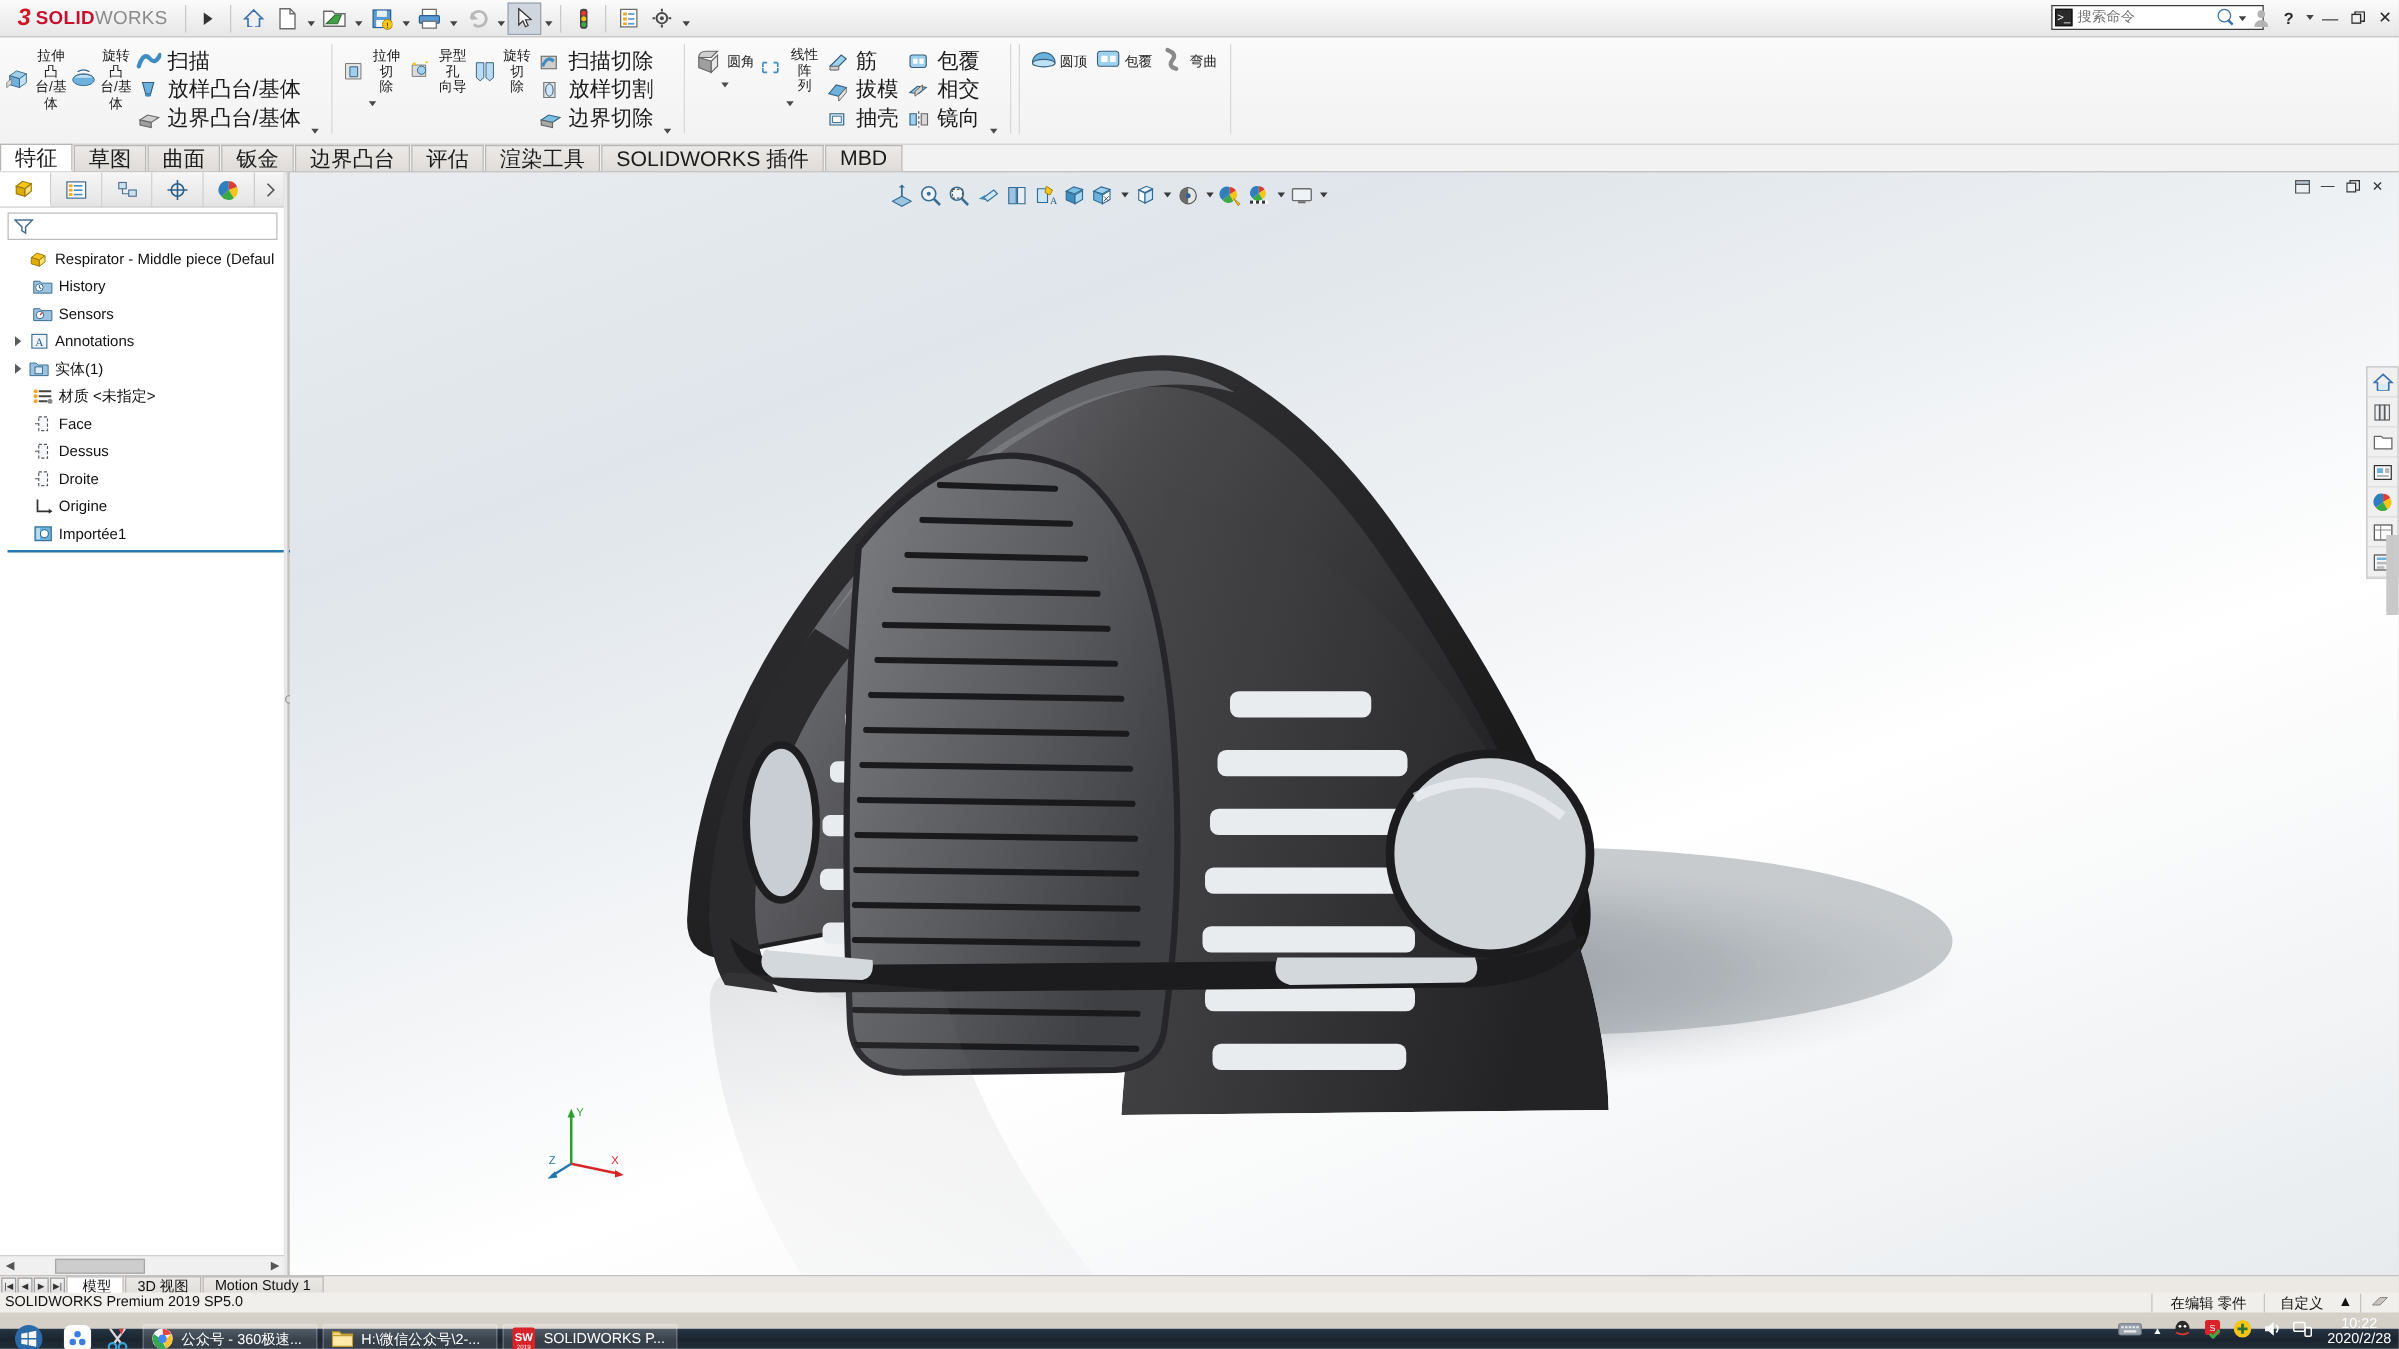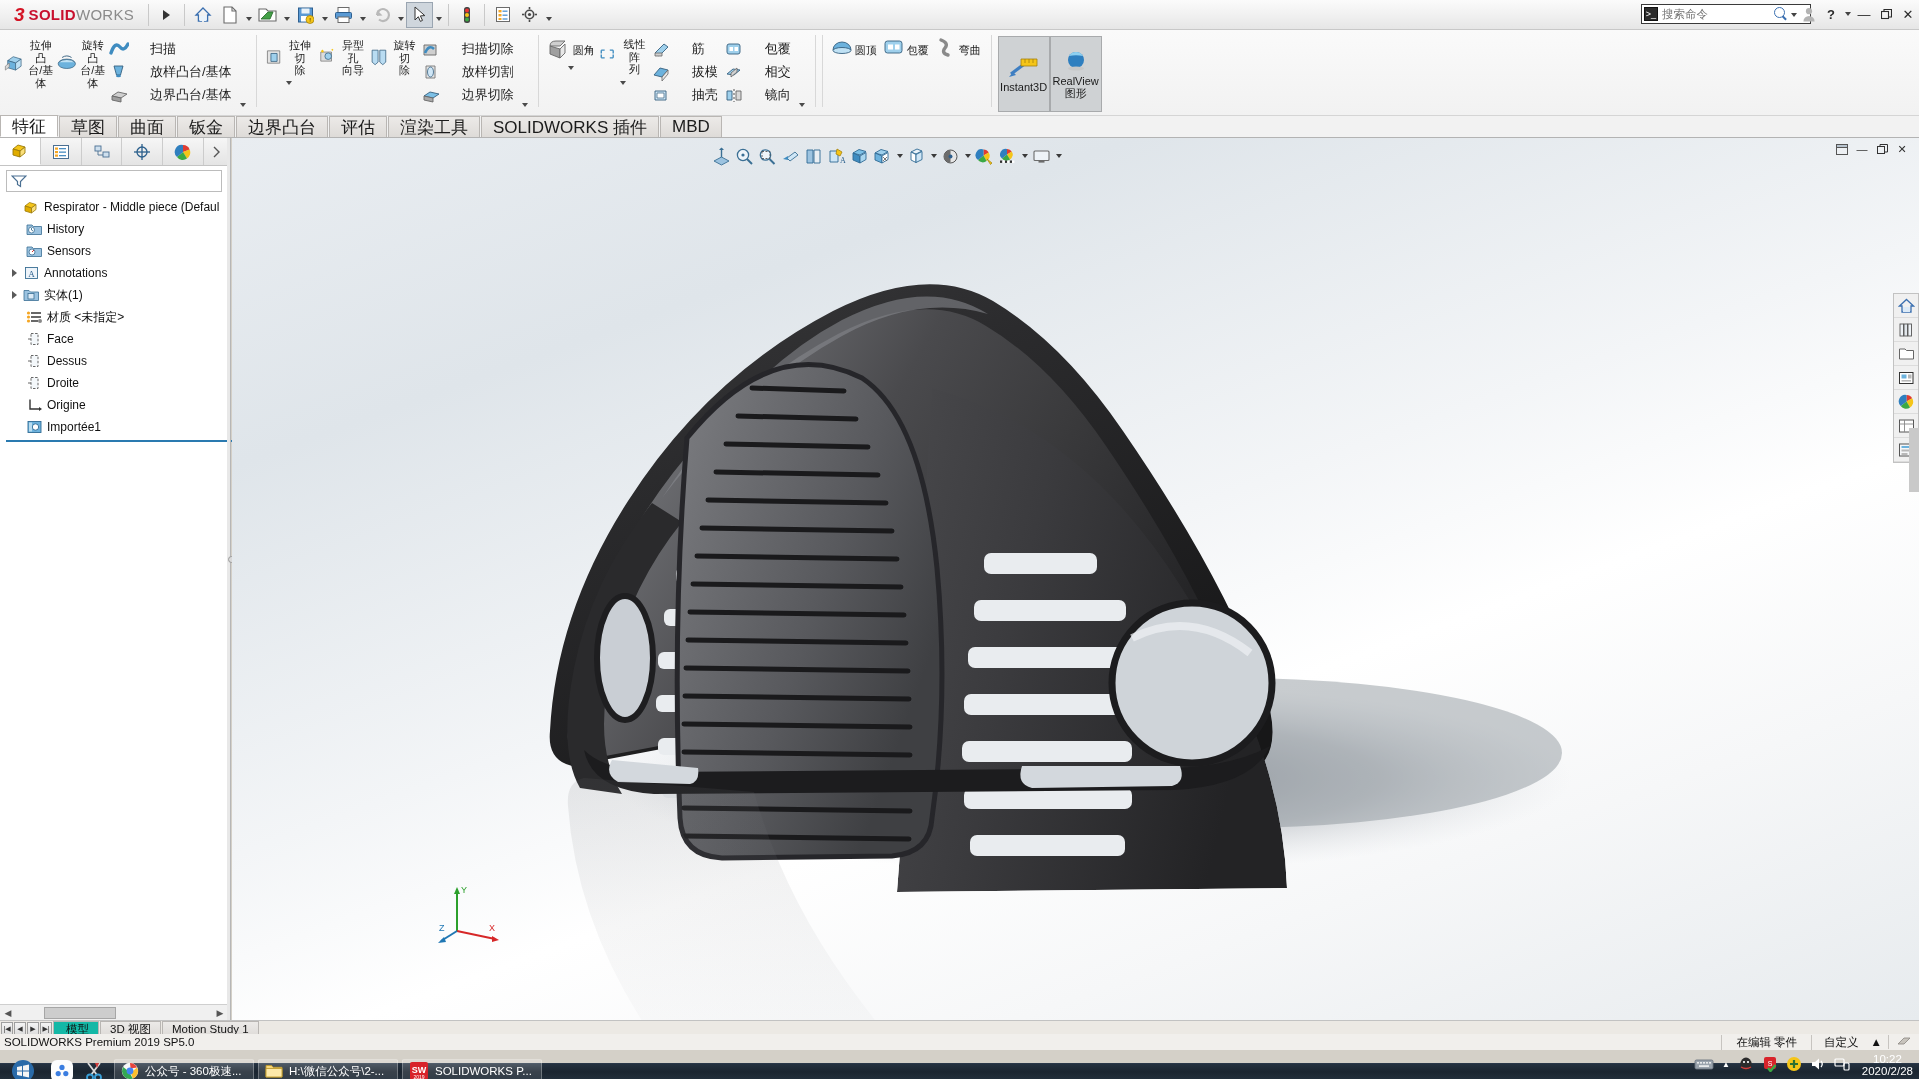--- a/index.html
+++ b/index.html
@@ -57,21 +57,21 @@
   }
   .rgroup { display:flex; align-items:flex-start; height:86px; padding:3px 3px 0 3px; }
   .rsep { width:1px; height:72px; background:#d8d8d8; margin:5px 3px 0 3px;}
   .big-btn {
     width:52px; display:flex; align-items:center; padding-top:4px; cursor:default;
     text-align:center;
   }
   .big-btn .lbl { font-size:11px; color:#1b1b1b; line-height:12.5px; margin-top:2px;}
   .col-small { display:flex; flex-direction:column; justify-content:flex-start; padding-top:4px;}
   .sm-btn { display:flex; align-items:center; height:23px; padding:0 4px 0 2px; cursor:default; }
-  .sm-btn .lbl { font-size:13px; color:#1b1b1b; margin-left:21px; white-space:nowrap;}
+  .sm-btn .lbl { font-size:17px; color:#1b1b1b; margin-left:5px; white-space:nowrap;}
   .dropcaret { width:14px;height:13px; display:flex;align-items:center;justify-content:center; }
   .dropcaret i{ border-left:3.5px solid transparent;border-right:3.5px solid transparent;border-top:4px solid #4a4a4a;display:block;}
   .dropline { display:flex; justify-content:center; height:13px; }
   .tallbtn {
     width:52px; height:76px; display:flex;flex-direction:column;align-items:center;justify-content:center;
     background:#cfd2d4; border:1px solid #a8aaac; margin-top:3px; text-align:center;
   }
   .tallbtn .lbl{ font-size:11px; color:#1b1b1b; line-height:12.5px;}
   
   .tabrow { position:absolute; left:0; top:116px; width:1919px; height:22px; background:#f2f2f2;
@@ -119,21 +119,21 @@
               display:flex; flex-direction:column; }
   .rtb { width:24px;height:24px; display:flex;align-items:center;justify-content:center; border-bottom:1px solid #dcdcdc;}
   .vscroll { position:absolute; right:0; top:290px; width:10px; height:64px; background:#c9c9c9; }
   
   .modelbar { position:absolute; left:0; bottom:43px; width:1919px; height:16px; background:#ece9e4;
               border-top:1px solid #c2c2c2; display:flex; align-items:center; }
   .navbtn { width:12px;height:14px; display:flex;align-items:center;justify-content:center;
             background:linear-gradient(to bottom,#f4f4f4,#dcdcdc); border:1px solid #9f9f9f; margin-left:1px; font-size:7px;color:#333;}
   .mtab { height:15px; padding:0 9px; display:flex;align-items:center;font-size:11.5px;color:#111;
           border:1px solid #b9b6b3; border-bottom:none; background:linear-gradient(to bottom,#eceae8,#dedbd8); margin-left:1px;}
-  .mtab.active{ background:#14b8a6;padding-left:12px; }
+  .mtab.active{ background:#ffffff;padding-left:12px; }
   .statusbar { position:absolute; left:0; bottom:29px; width:1919px; height:16px; background:#f1efec;
                display:flex; align-items:center; font-size:11.5px; color:#111; }
   .taskbar { position:absolute; left:0; bottom:0; width:1919px; height:16px;
              background:linear-gradient(to bottom,#2e3d4f 0%,#24313f 8%,#1b2530 55%,#222e3a 100%);
              display:flex; align-items:center; }
   .tbitem { height:24px; min-width:140px; display:flex;align-items:center; padding:0 6px; margin-left:4px;
             background:linear-gradient(to bottom,rgba(255,255,255,.22),rgba(255,255,255,.06));
             border:1px solid rgba(255,255,255,.28); border-radius:2px; color:#fff; font-size:11.5px;
             white-space:nowrap; overflow:hidden;}
   .tray { position:absolute; right:0; bottom:0; height:29px; display:flex; align-items:center; padding-right:6px; color:#fff; font-size:11px;}
@@ -510,43 +510,20 @@
     </div>
     <div class="big-btn">
       <svg width="26" height="24" viewBox="0 0 26 24">
           <path d="M8 3 q8 3 4 8 q-4 5 3 7" fill="none" stroke="#8a8a8a" stroke-width="3.4" stroke-linecap="round"></path>
         </svg>
       <span class="lbl">弯曲</span>
     </div>
   </div>
   <div class="rsep"></div>
 
-  <div class="rgroup">
-    <div class="tallbtn">
-      <svg width="34" height="26" viewBox="0 0 34 26">
-          <path d="M4 19 L20 7" stroke="#3f7fc2" stroke-width="3.2" fill="none"></path>
-          <path d="M2 22 l4 -5 3 3 z" fill="#3f7fc2"></path>
-          <path d="M14 4 h16 v7 h-16z" fill="#f5c518" stroke="#a4820d" stroke-width=".8"></path>
-          <g stroke="#a4820d" stroke-width=".8">
-            <line x1="18" y1="4" x2="18" y2="8"></line>
-            <line x1="22" y1="4" x2="22" y2="8"></line>
-            <line x1="26" y1="4" x2="26" y2="8"></line>
-          </g>
-        </svg>
-      <span class="lbl">Instant3D</span>
-    </div>
-    <div class="tallbtn">
-      <svg width="26" height="26" viewBox="0 0 26 26">
-          <circle cx="13" cy="11" r="8" fill="#2f7fbf"></circle>
-          <path d="M13 3 a8 8 0 0 1 7 4 a16 8 0 0 0 -14 0 a8 8 0 0 1 7 -4z" fill="#8fd0f0"></path>
-          <ellipse cx="13" cy="19.5" rx="8" ry="2" fill="#c8c8c8"></ellipse>
-        </svg>
-      <span class="lbl">RealView<br>图形</span>
-    </div>
-  </div>
 </div>
 
 <div class="tabrow">
   <div class="ftab active">
       <span>特征</span>
     </div>
   <div class="ftab">
       <span>草图</span>
     </div>
   <div class="ftab">

